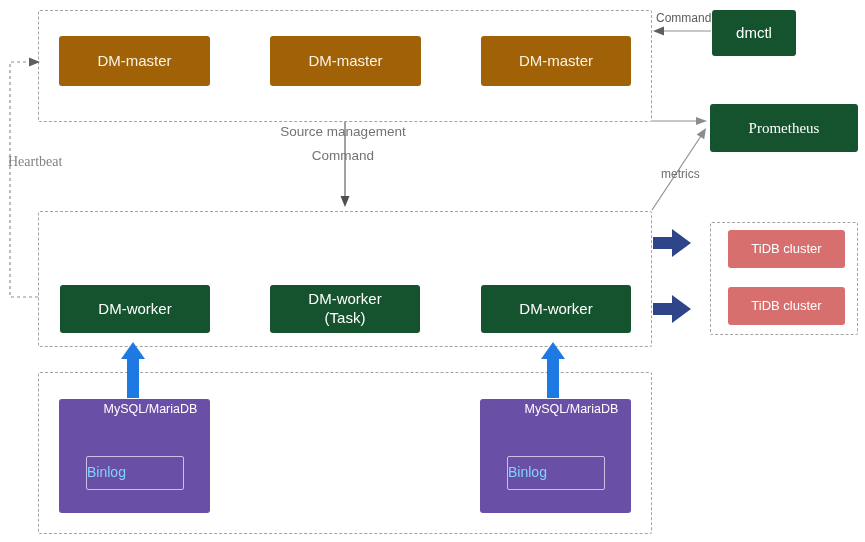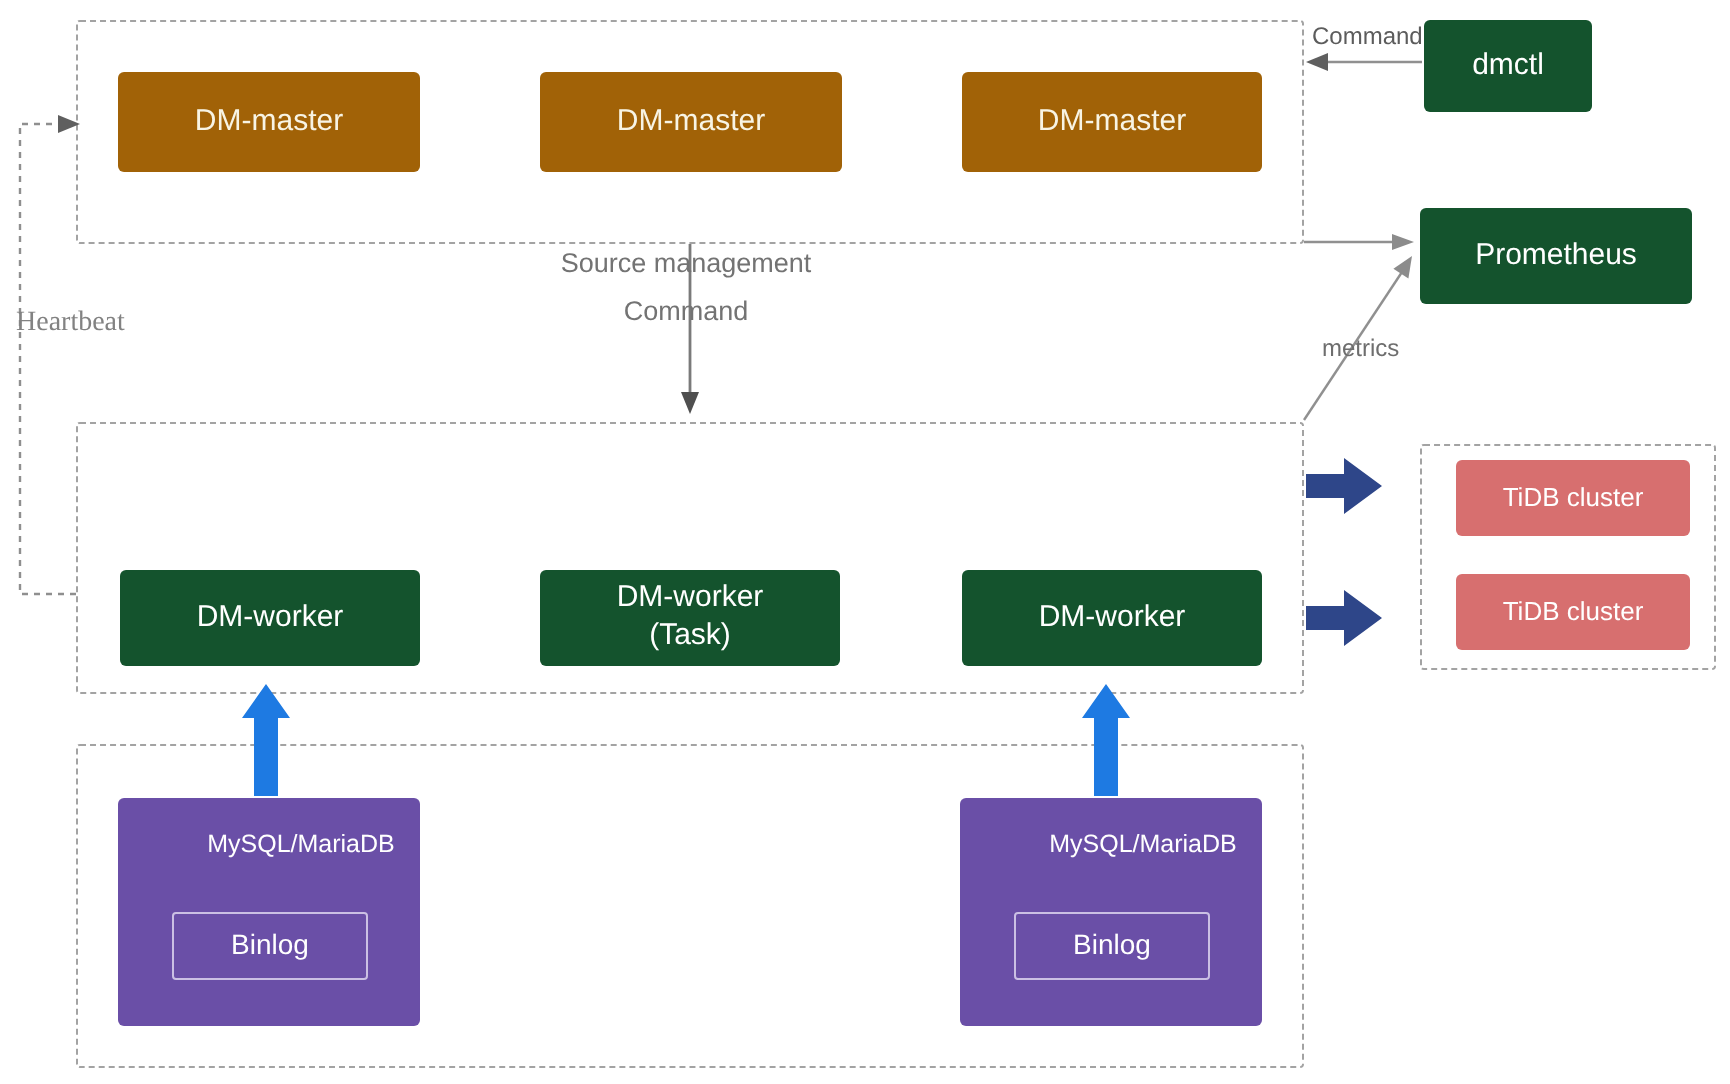--- a/index.html
+++ b/index.html
@@ -27,29 +27,29 @@
     color:#ffffff;
     text-align:center;
     box-sizing:border-box;
     line-height:1.25;
   }
   .node span{display:block;}
   .master{background:#a16207;color:#f8f4e4;font-size:15px;}
   .blue{background:#14532d;font-size:15px;}
   .tidb{background:#d76f6f;font-size:13px;}
   .mysql{background:#6a4fa7;justify-content:flex-start;font-size:12.5px;}
-  .mysql .db-label{margin-top:16px;padding-left:32px;}
+  .mysql .db-label{margin-top:3px;padding-left:32px;}
   .binlog{
     position:absolute;
     left:27px;top:57px;
     width:98px;height:34px;
     border:1.5px solid #cbc0e4;
     border-radius:2px;
-    display:flex;align-items:center;justify-content:center;
-    font-size:14px;color:#ffffff;
+    display:flex;align-items:center;
+    font-size:14px;color:#7dd3fc;
     box-sizing:border-box;
   }
   .gray-label{
     position:absolute;
     color:#6e6e6e;
     font-size:12px;
     white-space:nowrap;
   }
   .heartbeat-label{font-size:14px;color:#828282;}
   .channel-label{
@@ -80,21 +80,21 @@
   <div class="node master" style="left:270px;top:36px;width:151px;height:50px;">
     <span>DM-master</span>
   </div>
   <div class="node master" style="left:481px;top:36px;width:150px;height:50px;">
     <span>DM-master</span>
   </div>
 
   <div class="node blue" style="left:712px;top:10px;width:84px;height:46px;">
     <span>dmctl</span>
   </div>
-  <div class="node blue" style="left:710px;top:104px;width:136px;height:48px;">
+  <div class="node blue" style="left:710px;top:104px;width:148px;height:48px;font-family:Liberation Serif, serif;">
     <span>Prometheus</span>
   </div>
 
   <div class="node blue" style="left:60px;top:285px;width:150px;height:48px;">
     <span>DM-worker</span>
     <span></span>
   </div>
   <div class="node blue" style="left:270px;top:285px;width:150px;height:48px;">
     <span>DM-worker</span>
     <span>(Task)</span>

